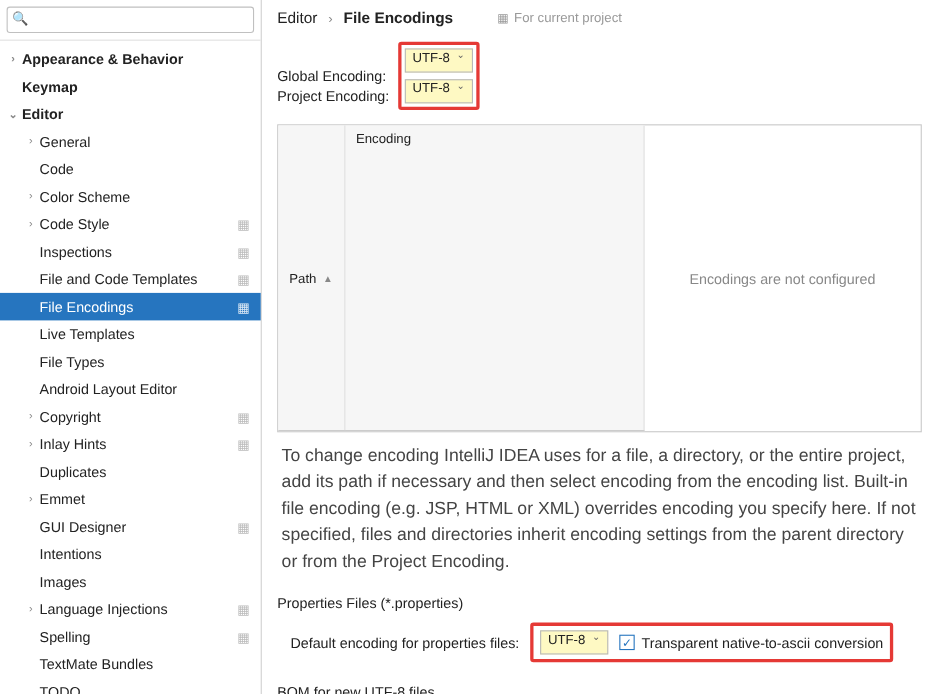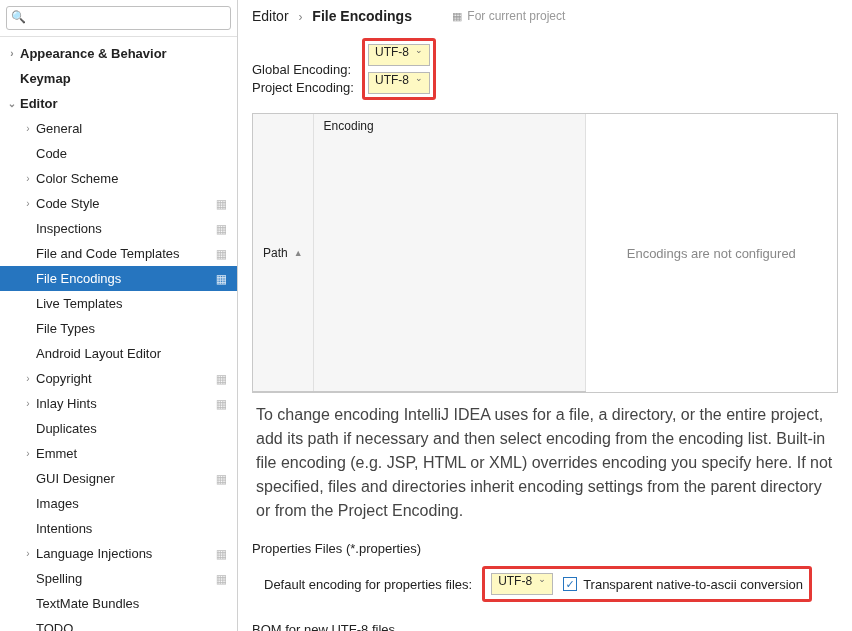--- a/index.html
+++ b/index.html
@@ -128,24 +128,24 @@
         </div>
         <div class="tree-item lvl2">
           <span class="caret">›</span>
           <span>Emmet</span>
         </div>
         <div class="tree-item lvl2">
           <span>GUI Designer</span>
           <span class="cfg-icon">▦</span>
         </div>
         <div class="tree-item lvl2">
+          <span>Intentions</span>
+        </div>
+        <div class="tree-item lvl2">
           <span>Images</span>
-        </div>
-        <div class="tree-item lvl2">
-          <span>Intentions</span>
         </div>
         <div class="tree-item lvl2">
           <span class="caret">›</span>
           <span>Language Injections</span>
           <span class="cfg-icon">▦</span>
         </div>
         <div class="tree-item lvl2">
           <span>Spelling</span>
           <span class="cfg-icon">▦</span>
         </div>

